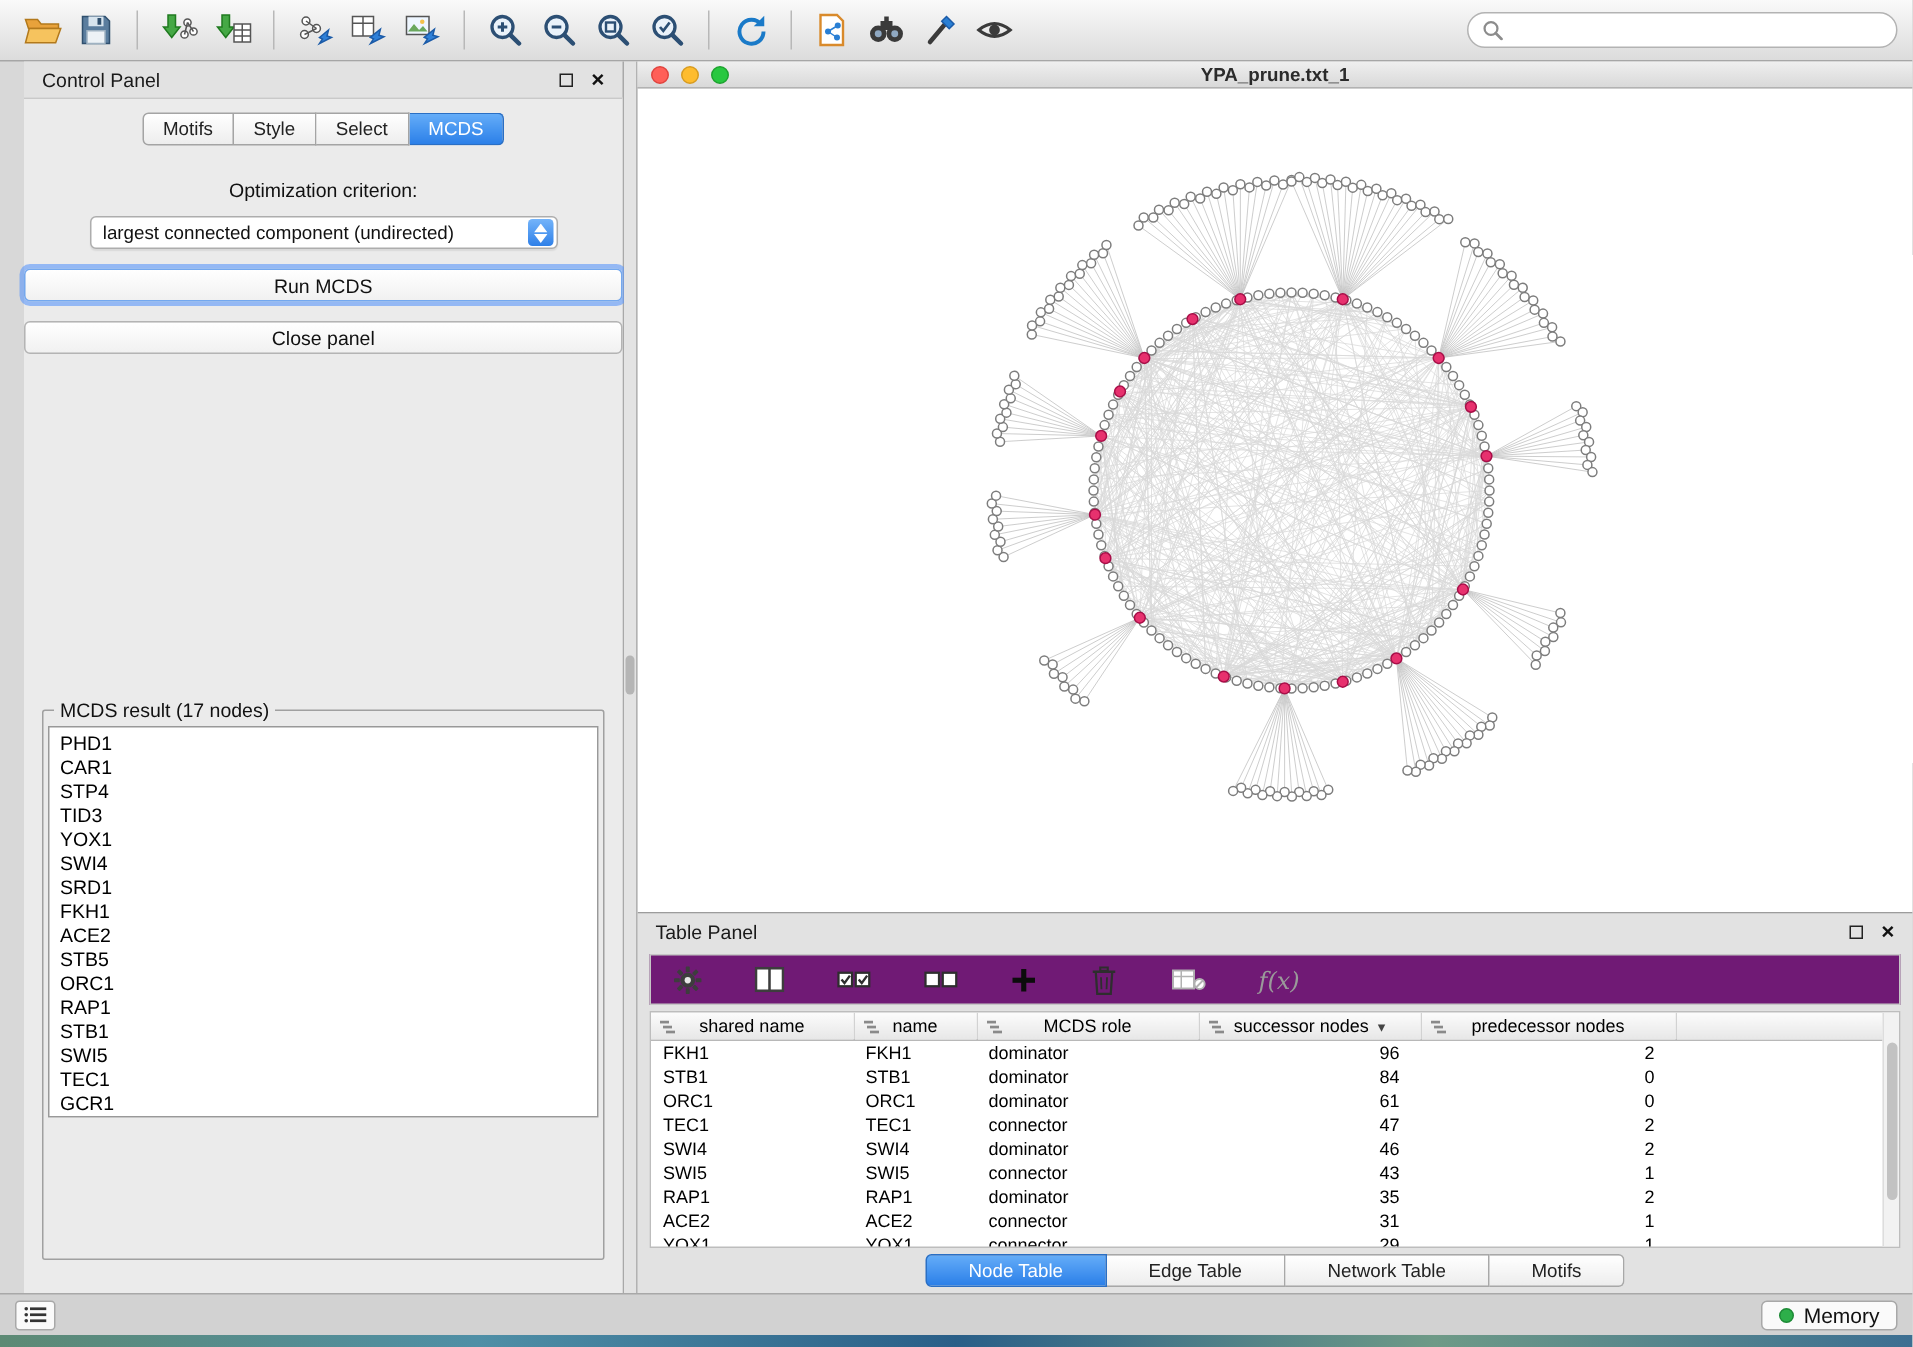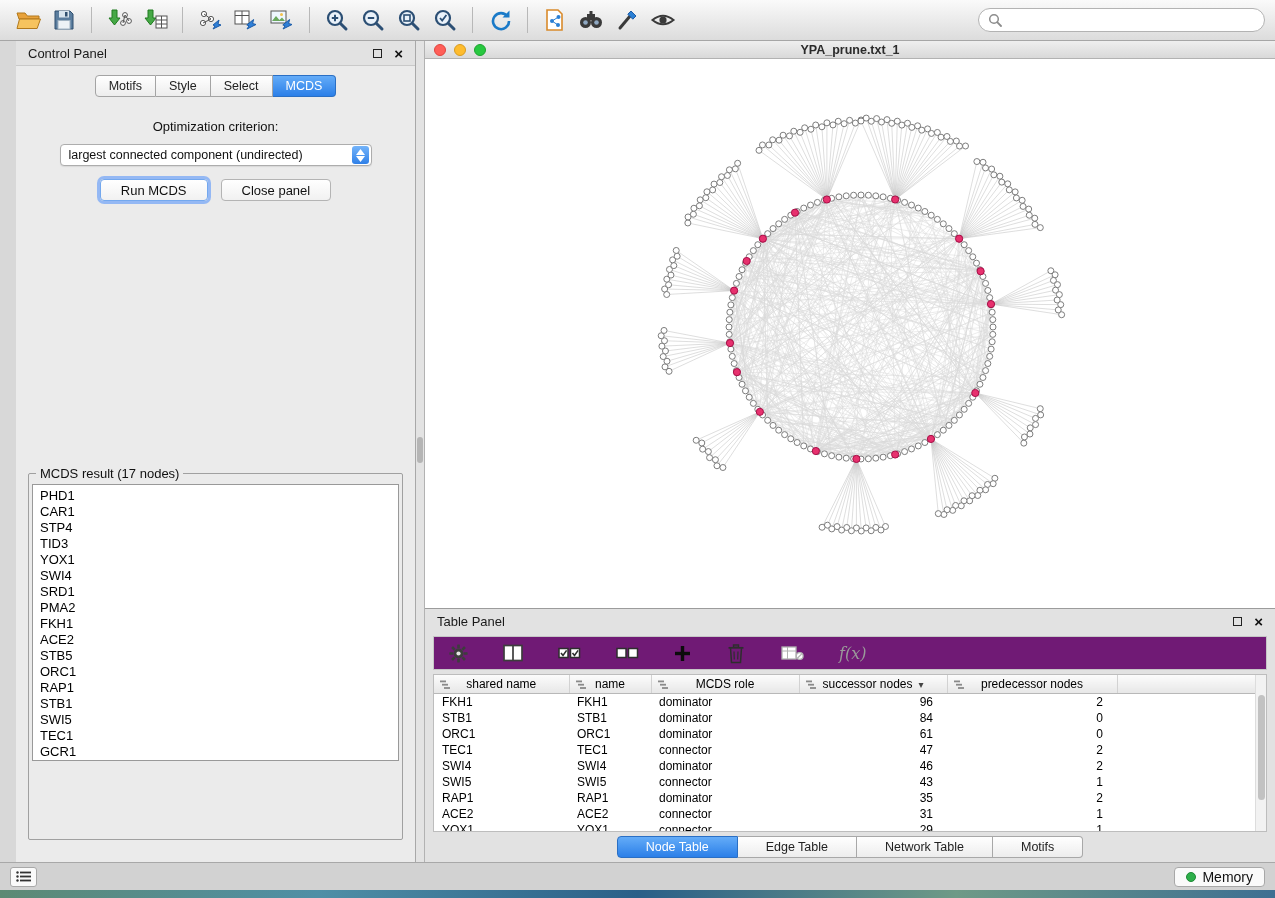--- a/index.html
+++ b/index.html
@@ -26,21 +26,21 @@
   .mac-tabs{display:flex;justify-content:center;margin-top:9px;}
   .mac-tab{font-size:12.5px;padding:3px 13px;background:linear-gradient(#ffffff,#ededed);border:1px solid #a4a4a4;border-left:none;color:#222;}
   .mac-tab:first-child{border-left:1px solid #a4a4a4;border-radius:4px 0 0 4px;}
   .mac-tab:last-child{border-radius:0 4px 4px 0;}
   .mac-tab.active{background:linear-gradient(#64acf8,#2b7fe8);color:#fff;border-color:#2a6fc4;}
   .opt-label{text-align:center;font-size:13px;margin-top:22px;color:#111;}
   .dropdown{margin:10px auto 0;width:312px;height:22px;background:#fff;border:1px solid #adadad;border-radius:4px;display:flex;align-items:center;padding-left:8px;font-size:12.5px;color:#111;position:relative;box-shadow:0 1px 1px rgba(0,0,0,.08);}
   .dd-text{flex:1;white-space:nowrap;overflow:hidden;}
   .dd-stepper{width:17px;height:18px;margin-right:2px;border-radius:3px;background:linear-gradient(#74b4fa,#2f80e8);display:flex;flex-direction:column;align-items:center;justify-content:center;gap:1px;flex-shrink:0;}
   .dd-stepper svg{display:block;}
-  .btn-row{display:flex;justify-content:center;gap:13px;margin-top:13px;}
+  .btn-row{display:flex;justify-content:center;gap:13px;margin-top:13px;flex-direction:column;}
   .mac-btn{height:22px;padding:0 20px;font-size:13px;color:#111;background:linear-gradient(#ffffff,#f1f1f1);border:1px solid #b4b4b4;border-radius:4px;font-family:"Liberation Sans",sans-serif;}
   .mac-btn.focused{box-shadow:0 0 0 3px rgba(90,150,250,.6);border-color:#74a8ee;}
   .result-fieldset{margin:auto 12px 22px;height:374px;border:1px solid #a0a0a0;border-radius:2px;padding:3px;display:flex;flex-direction:column;}
   .result-fieldset legend{font-size:13px;color:#111;padding:0 4px;margin-left:4px;}
   .result-list{flex:1;background:#fff;border:1px solid #999;overflow:hidden;padding:3px 0 0 7px;font-size:13px;line-height:16px;color:#000;}
 
   
   .splitter{width:9px;flex-shrink:0;background:#e3e3e3;border-right:1px solid #b2b2b2;position:relative;}
   .splitter-thumb{position:absolute;left:1px;top:396px;width:6px;height:26px;background:#b5b5b5;border-radius:3px;}
 
@@ -267,21 +267,20 @@
         <fieldset class="result-fieldset">
           <legend>MCDS result (17 nodes)</legend>
           <div class="result-list">
               <div>PHD1</div>
               <div>CAR1</div>
               <div>STP4</div>
               <div>TID3</div>
               <div>YOX1</div>
               <div>SWI4</div>
               <div>SRD1</div>
-              <div>PMA2</div>
               <div>FKH1</div>
               <div>ACE2</div>
               <div>STB5</div>
               <div>ORC1</div>
               <div>RAP1</div>
               <div>STB1</div>
               <div>SWI5</div>
               <div>TEC1</div>
               <div>GCR1</div>
             </div>

